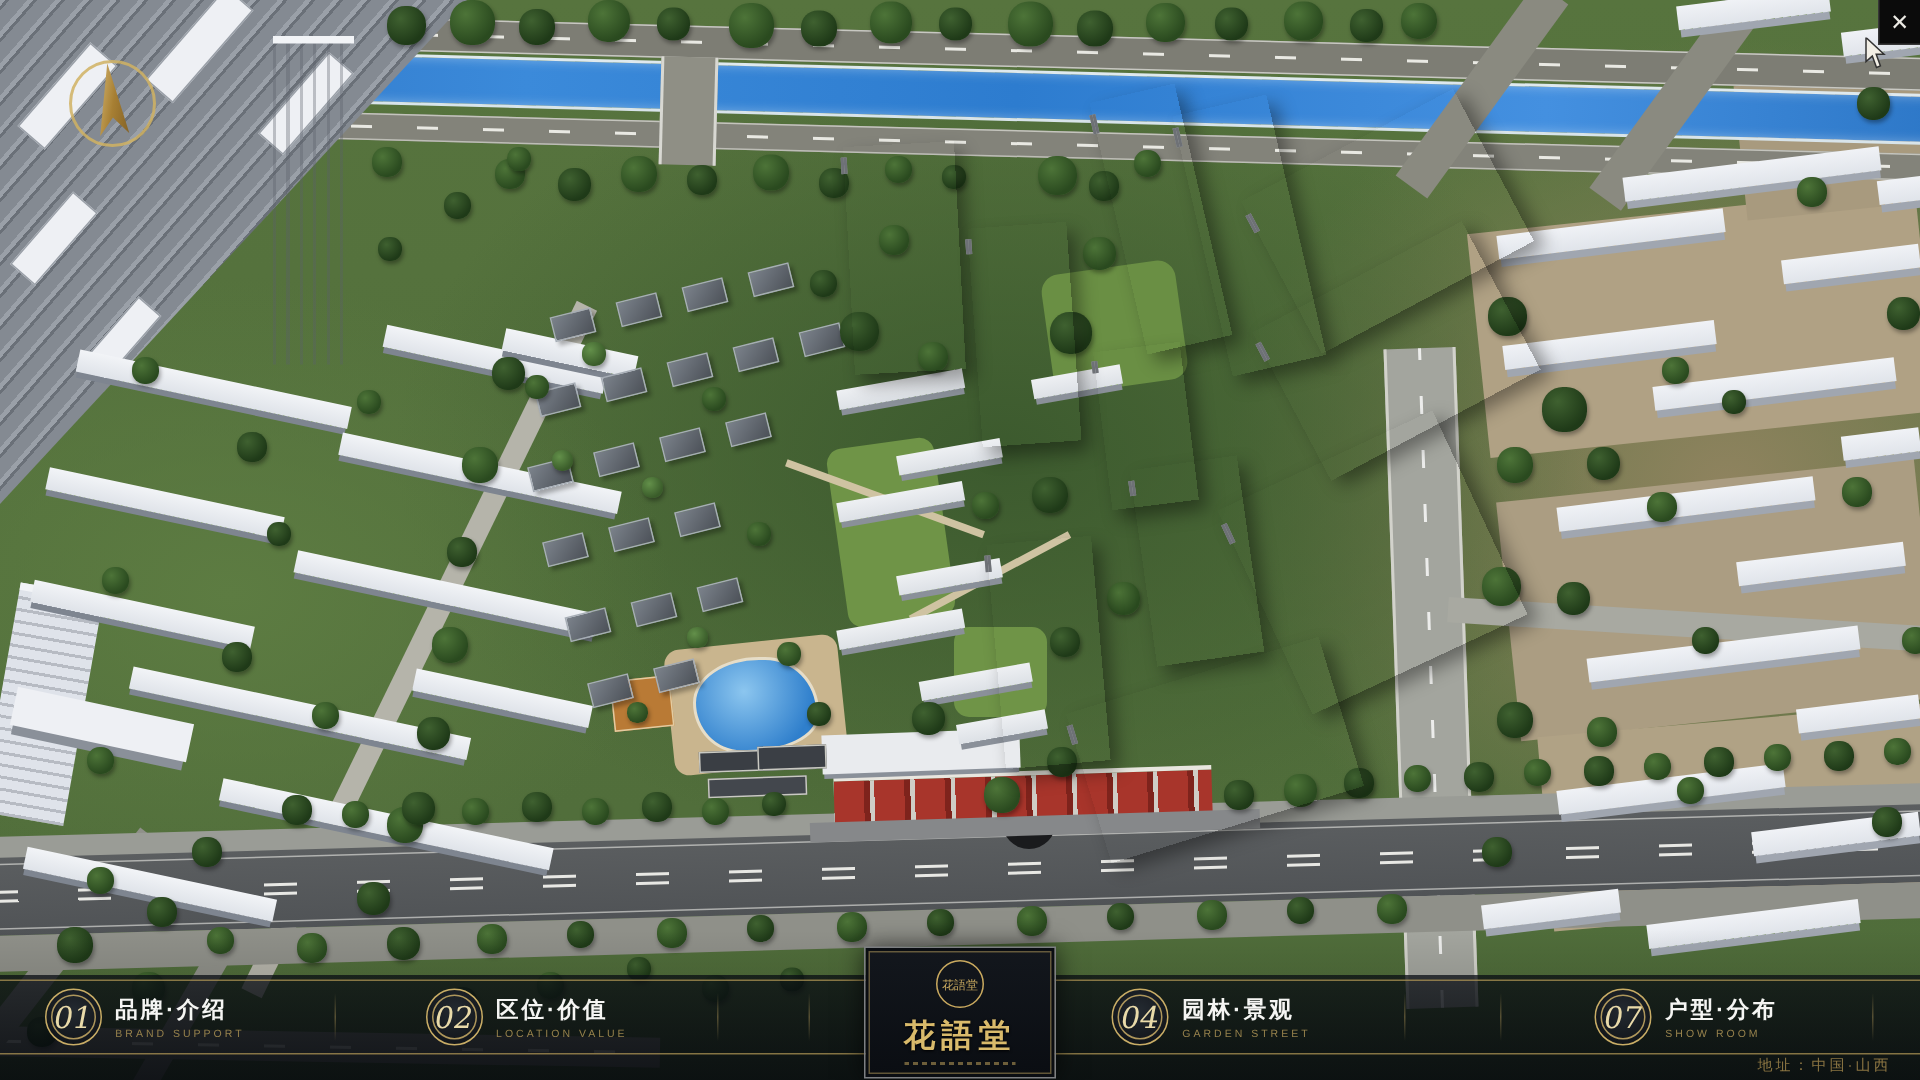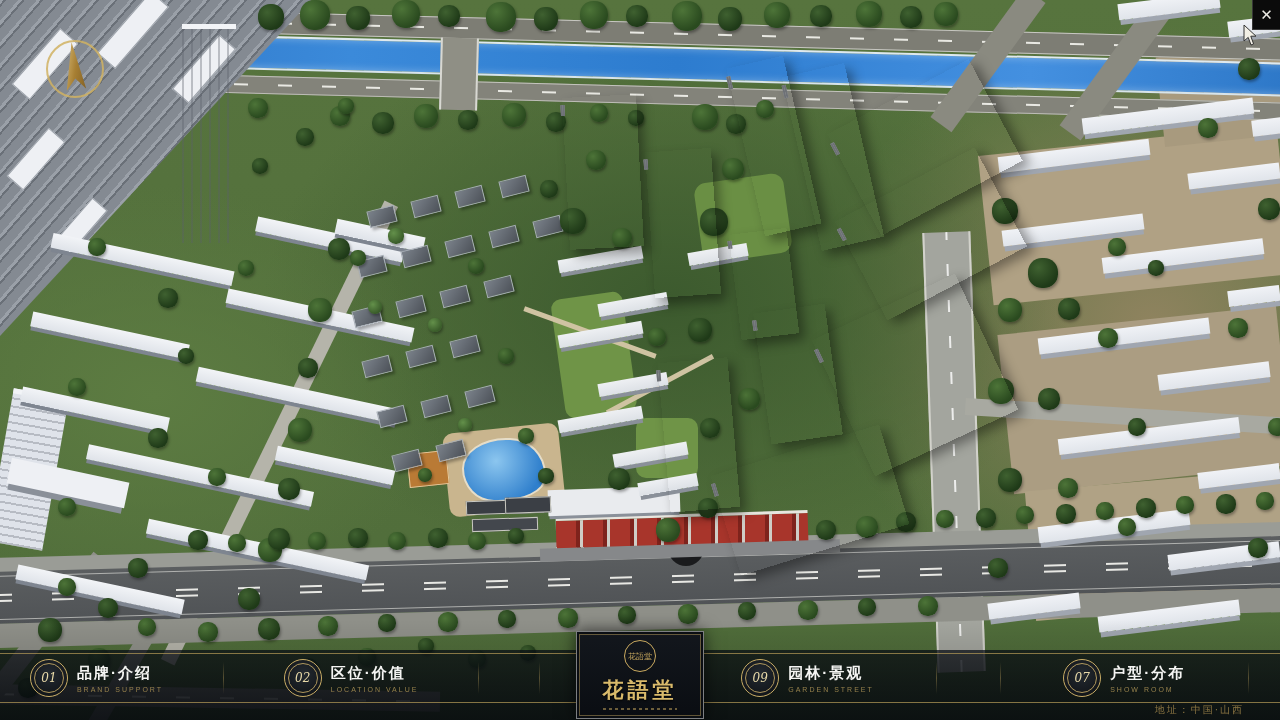--- a/index.html
+++ b/index.html
@@ -39,40 +39,40 @@
   #menu-row{position:absolute;top:3px;left:0;right:0;height:48px;
     border-top:1px solid rgba(173,148,84,.75);border-bottom:1px solid rgba(173,148,84,.75);
     display:flex;align-items:stretch;}
   .menu-half{flex:1;display:flex;justify-content:space-around;align-items:center;}
   .logo-gap{width:140px;}
   .menu-item{display:flex;align-items:center;gap:9px;cursor:pointer;}
   .badge{width:36px;height:36px;border-radius:50%;border:1px solid #c9ad66;position:relative;
     display:flex;align-items:center;justify-content:center;
     background:radial-gradient(circle at 50% 38%,#242a31,#0c0f13);}
   .badge::before{content:"";position:absolute;inset:3px;border:1px solid rgba(201,173,102,.85);border-radius:50%;}
-  .badge span{font-family:"DejaVu Serif",serif;font-style:italic;font-size:12px;color:#e9daa9;}
+  .badge span{font-family:"DejaVu Serif",serif;font-style:italic;font-size:20px;color:#e9daa9;}
   .labels{display:flex;flex-direction:column;}
   .zh{font-size:15px;font-weight:bold;color:#f5f5f3;letter-spacing:2px;white-space:nowrap;}
   .en{font-size:7px;color:#96814c;letter-spacing:2px;margin-top:3px;white-space:nowrap;}
   .sep{width:1px;height:32px;align-self:center;
     background:linear-gradient(180deg,transparent,rgba(170,145,85,.45),transparent);}
   #logo-panel{position:absolute;left:50%;bottom:1px;transform:translateX(-50%);
     width:126px;height:86px;z-index:21;
     background:linear-gradient(#13171d,#0a0d12);
     border:1px solid #7d7f82;
     box-shadow:inset 0 0 0 2px #0a0d12, inset 0 0 0 3px rgba(170,145,85,.55), 0 0 16px rgba(0,0,0,.65);
     display:flex;flex-direction:column;align-items:center;justify-content:center;gap:4px;}
   .seal{width:30px;height:30px;border-radius:50%;border:1px solid #c9a95f;
     display:flex;align-items:center;justify-content:center;}
   .seal span{font-size:8px;color:#c9a95f;letter-spacing:0;}
   .logo-name{font-family:"DejaVu Serif",serif;font-weight:bold;font-size:21px;color:#d9ba6b;
     letter-spacing:4px;text-shadow:0 1px 2px #000;}
   .logo-tagline{width:74px;height:2px;
     background:repeating-linear-gradient(90deg,rgba(190,160,90,.55) 0 3px,transparent 3px 6px);}
-  #address{position:absolute;right:36px;bottom:3px;font-size:10px;color:#8a7442;letter-spacing:2px;}
+  #address{position:absolute;right:19px;bottom:3px;font-size:10px;color:#8a7442;letter-spacing:2px;}
 
   
   #compass{position:absolute;left:44px;top:34px;width:60px;height:62px;z-index:15;}
   #compass .ring{position:absolute;left:2px;top:6px;width:54px;height:54px;border-radius:50%;
     border:2px solid rgba(208,178,98,.85);}
   #compass .needle{position:absolute;left:16px;top:8px;width:28px;height:48px;
     background:linear-gradient(105deg,#efd694,#a77f33 55%,#7a5a22);
     clip-path:polygon(50% 0%,85% 100%,50% 76%,15% 100%);transform:rotate(-6deg);}
   #close-btn{position:absolute;right:0;top:0;width:28px;height:30px;z-index:25;
     background:#0b0b0b;border:0;border-left:1px solid rgba(255,255,255,.18);
@@ -447,21 +447,21 @@
           <div class="en">LOCATION VALUE</div>
             </div>
         </div>
         <div class="sep"></div>
         <div class="sep"></div>
       </div>
       <div class="logo-gap"></div>
       <div class="menu-half">
         <div class="menu-item">
           <div class="badge">
-              <span>09</span>
+              <span>04</span>
             </div>
           <div class="labels">
               <div class="zh">园林·景观</div>
           <div class="en">GARDEN STREET</div>
             </div>
         </div>
         <div class="sep"></div>
         <div class="sep"></div>
         <div class="menu-item">
           <div class="badge">

